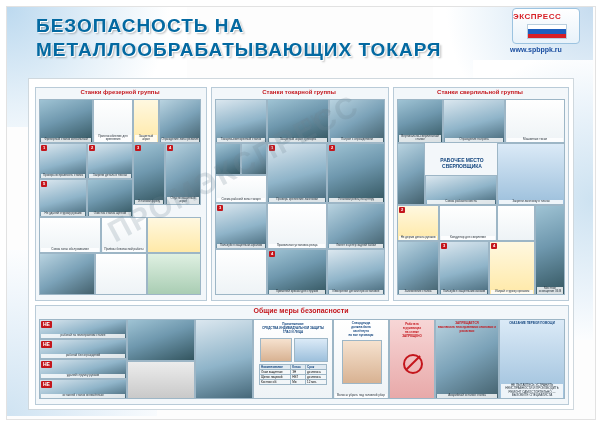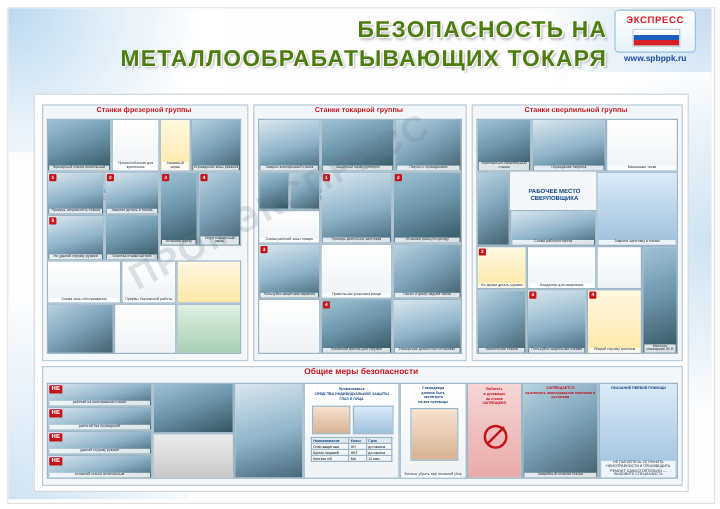--- a/index.html
+++ b/index.html
@@ -5,24 +5,24 @@
   html,body{margin:0;padding:0;background:#ffffff;}
   body{width:600px;height:424px;overflow:hidden;font-family:"Liberation Sans",sans-serif;}
   .poster{position:relative;width:600px;height:424px;background:#ffffff;overflow:hidden;}
   .frame{position:absolute;left:6px;top:6px;width:588px;height:412px;background:#fdfdfd;border:1px solid #e2e2e2;}
   
   .bg-blue-tl{position:absolute;left:7px;top:7px;width:180px;height:120px;background:radial-gradient(circle at 0% 0%, #bcd9ef 0%, #e6f1f9 45%, #ffffff 75%);}
   .bg-blue-bl{position:absolute;left:7px;top:250px;width:150px;height:166px;background:radial-gradient(circle at 0% 100%, #cfe3f2 0%, #eef5fb 50%, #ffffff 80%);}
   .bg-blue-r{position:absolute;right:7px;top:60px;width:120px;height:280px;background:radial-gradient(circle at 100% 50%, #cde2f1 0%, #eef5fb 55%, #ffffff 82%);}
   .bg-blue-tr{position:absolute;right:7px;top:7px;width:160px;height:90px;background:radial-gradient(circle at 100% 0%, #c6dcef 0%, #eaf3fa 50%, #ffffff 80%);}
 
-  .title{position:absolute;left:36px;top:14px;width:470px;color:#4d7c0f;font-weight:bold;font-size:19px;letter-spacing:1px;line-height:24px;text-align:right;
+  .title{position:absolute;left:36px;top:14px;width:470px;color:#0369a1;font-weight:bold;font-size:19px;letter-spacing:1px;line-height:24px;text-align:left;
          text-shadow:1px 1px 0 #fff, 2px 2px 2px rgba(0,0,0,.25);}
   .title .l2{display:block;}
-  .logo{position:absolute;right:18px;top:8px;width:72px;height:60px;text-align:center;}
+  .logo{position:absolute;right:18px;top:8px;width:72px;height:60px;text-align:left;}
   .logo .badge{width:66px;height:34px;margin:0 auto;background:linear-gradient(180deg,#ffffff,#e8f2fa);border:1px solid #9cc3e0;border-radius:4px;position:relative;}
   .logo .badge .word{font-size:8px;color:#d81f26;font-weight:bold;position:absolute;left:0;right:0;top:3px;letter-spacing:.5px;}
   .logo .badge .flag{position:absolute;left:14px;top:15px;width:38px;height:13px;
       background:linear-gradient(180deg,#fff 0 33%, #1e5fbe 33% 66%, #d81f26 66% 100%);border:1px solid #b9cede;}
   .logo .site{font-size:7px;color:#1c4fa1;margin-top:2px;font-weight:bold;}
 
   .board{position:absolute;left:28px;top:78px;width:544px;height:330px;background:#ffffff;border:1px solid #cfd8de;}
   .sec{position:absolute;background:#f3f7fa;border:1px solid #b9cbd8;}
   .sec-hd{position:absolute;color:#c4161c;font-weight:bold;font-size:6px;text-align:center;white-space:nowrap;}
   .sub-hd{position:absolute;color:#14467f;font-weight:bold;font-size:5px;text-align:center;line-height:6px;}

